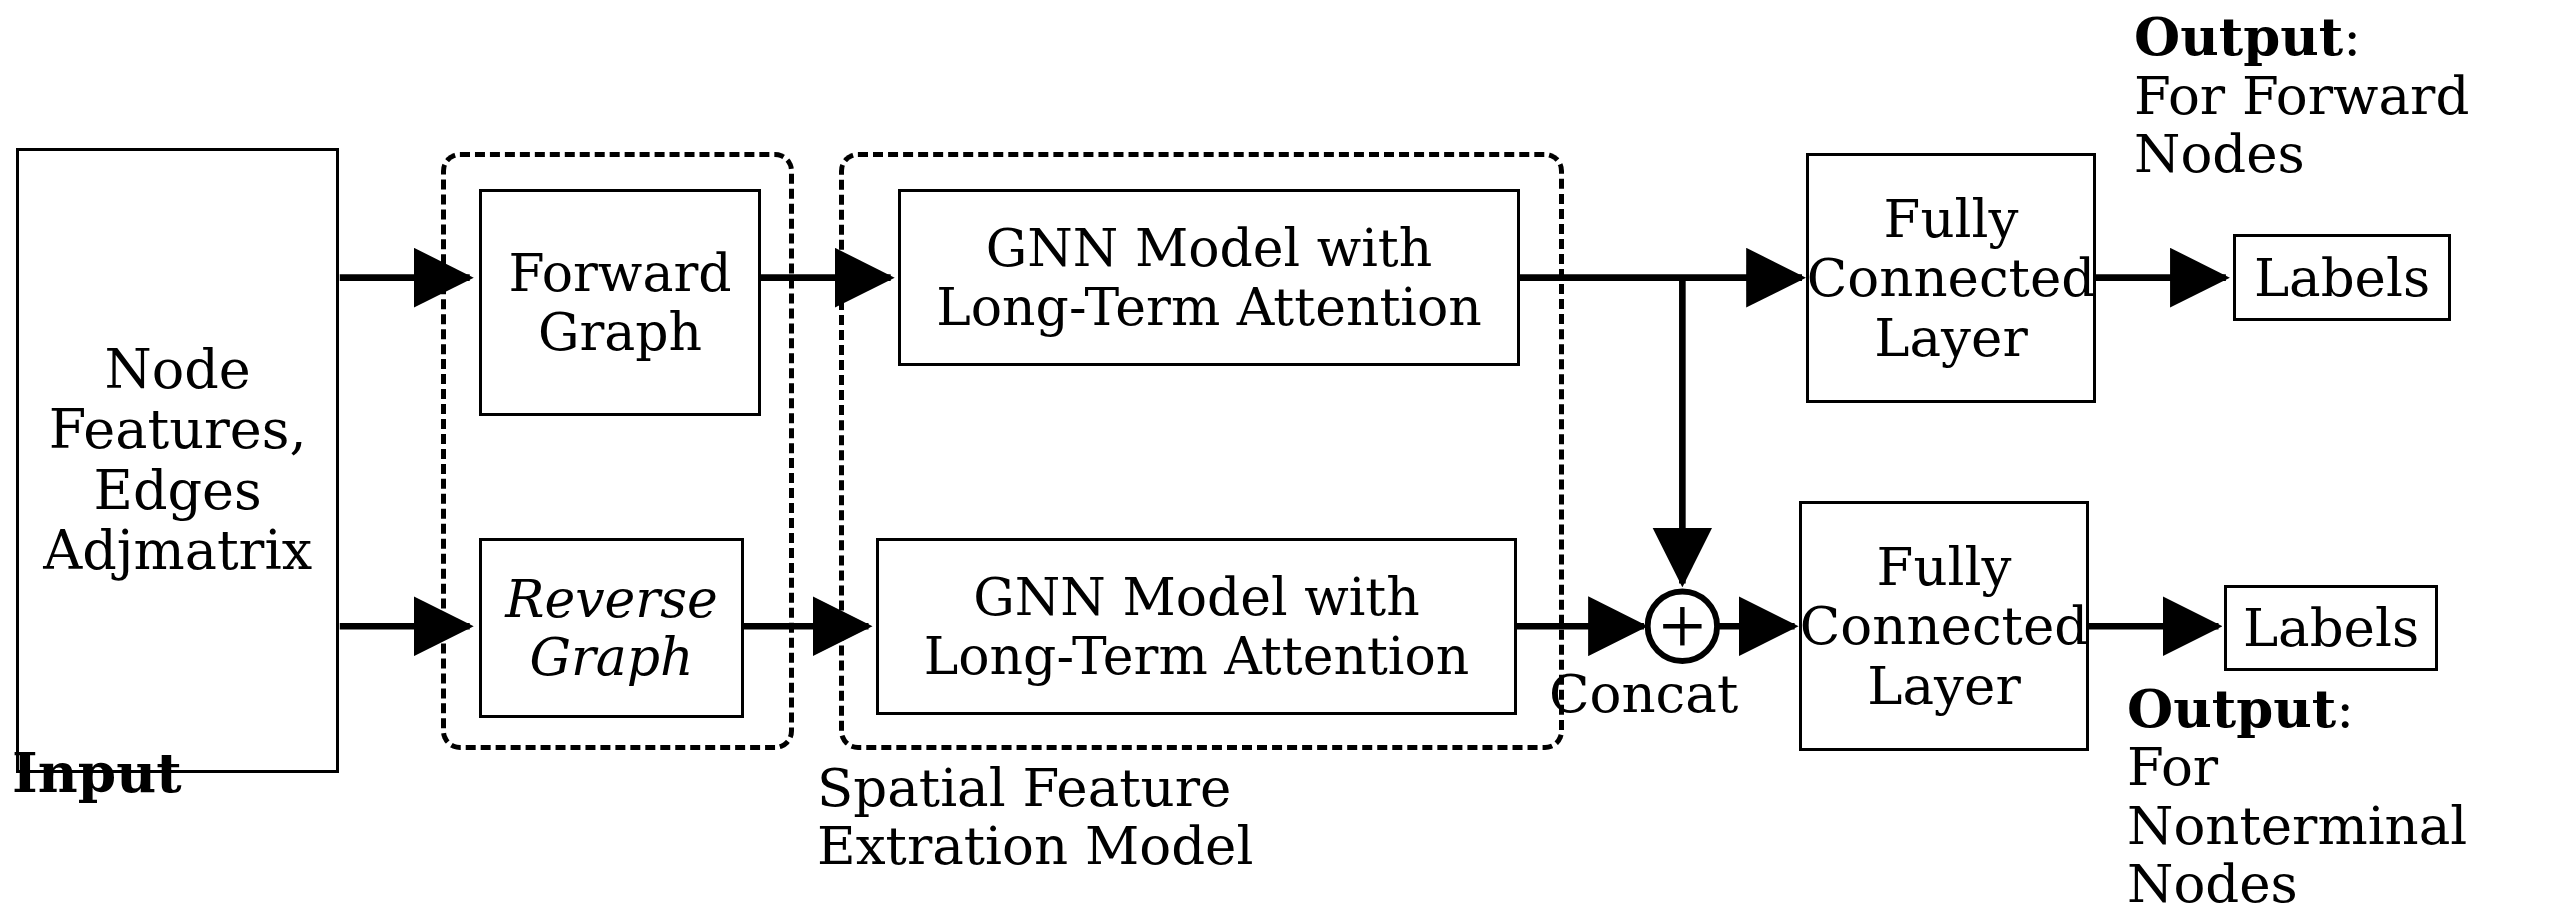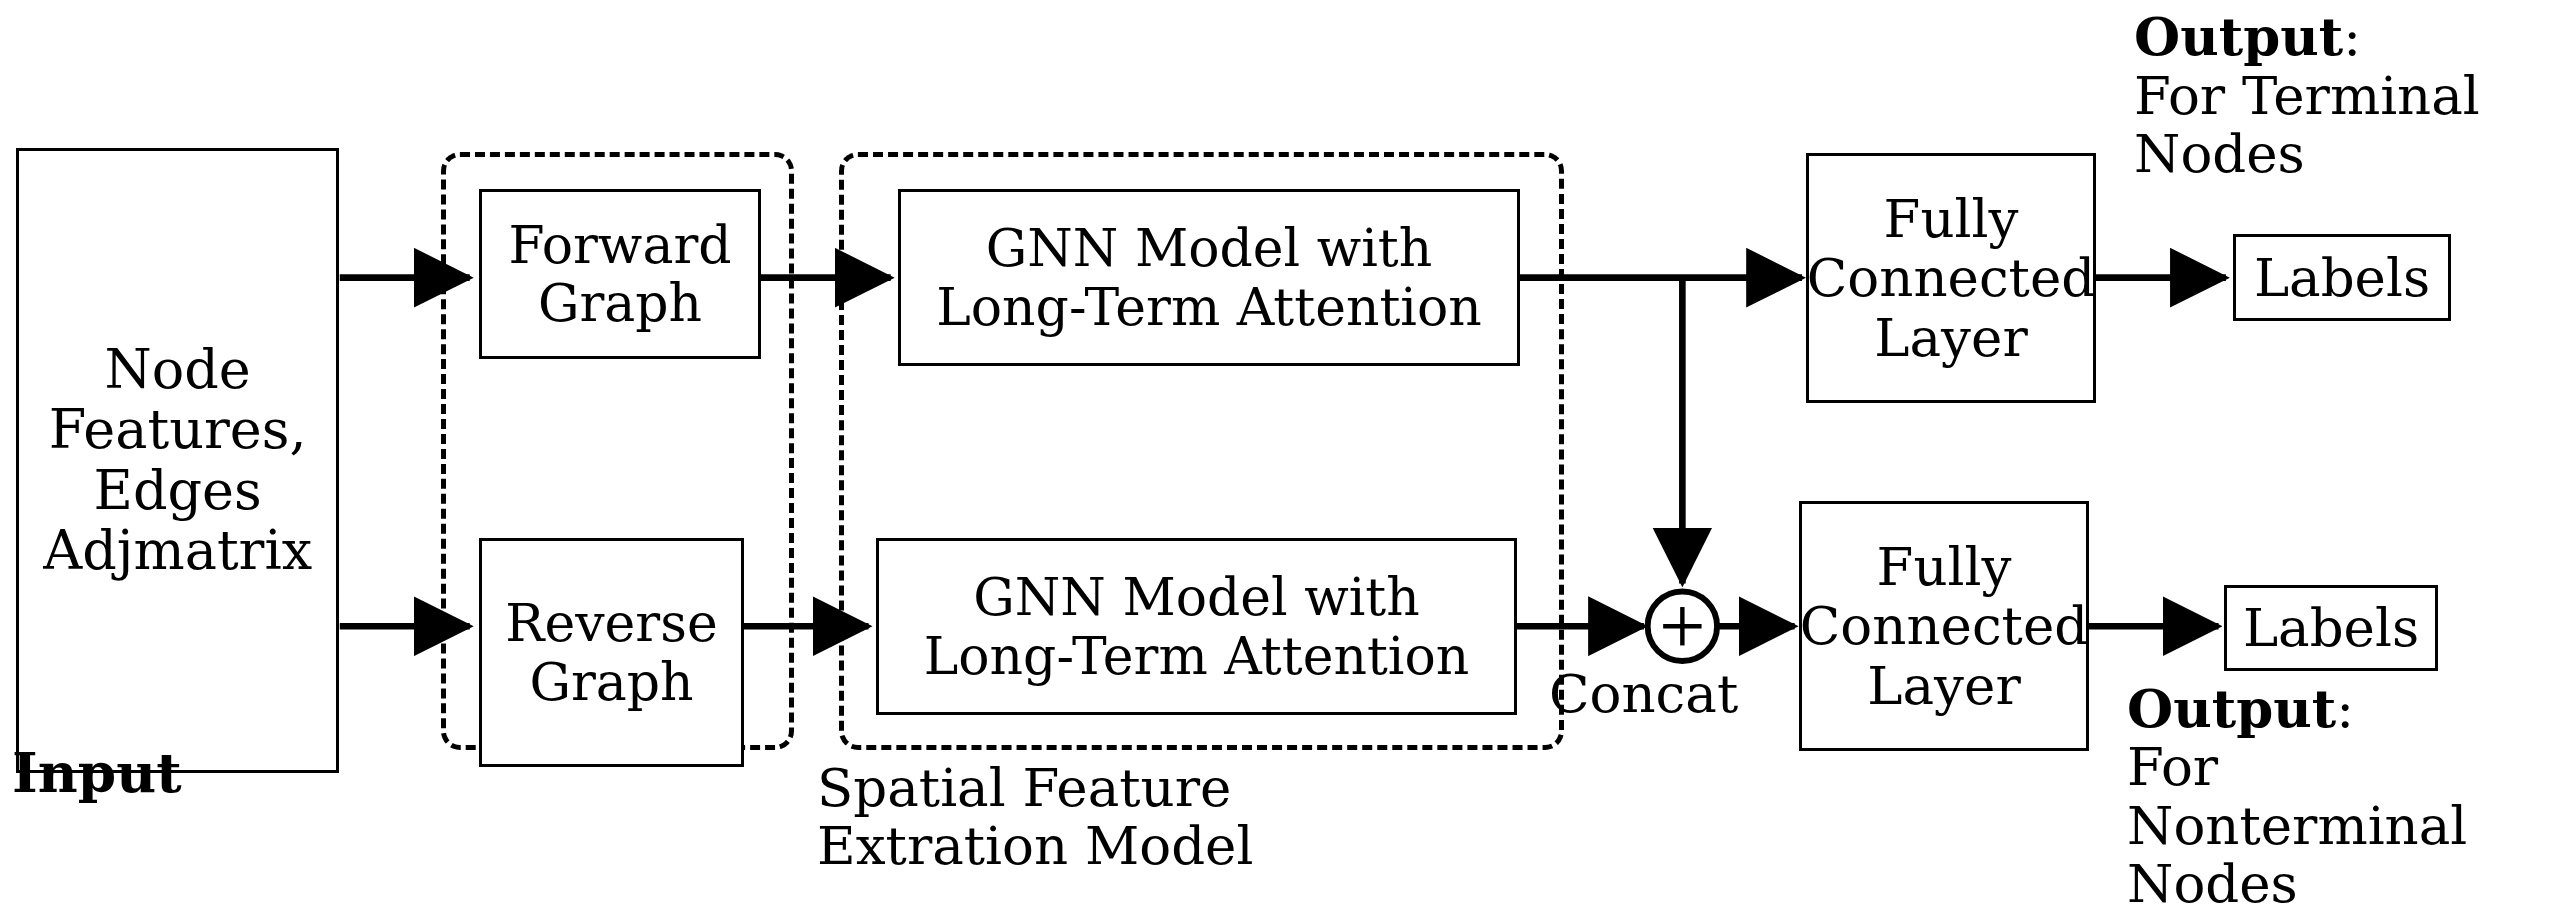--- a/index.html
+++ b/index.html
@@ -57,23 +57,23 @@
     </g>
   </svg>
 
   <div class="box lbl-txt" style="left:16.2px;top:148px;width:323px;height:625px;font-size:54px;">Node
 Features,
 Edges
 Adjmatrix</div>
   <div class="cap b" style="left:12px;top:743px;width:323px;font-size:55px;">Input</div>
 
   <div class="dashbox" style="left:441px;top:152px;width:353px;height:598px;"></div>
-  <div class="box lbl-txt" style="left:479px;top:189px;width:282px;height:170px;font-size:52px;">Forward
+  <div class="box lbl-txt" style="left:479px;top:189px;width:282px;height:227px;font-size:52px;">Forward
 Graph</div>
-  <div class="box lbl-txt" style="left:479px;top:538px;width:265px;height:229px;font-size:52px;">Reverse
+  <div class="box lbl-txt" style="left:479px;top:538px;width:265px;height:180px;font-size:52px;font-style:italic;">Reverse
 Graph</div>
 
   <div class="dashbox" style="left:839px;top:152px;width:725px;height:598px;"></div>
   <div class="box lbl-txt" style="left:898px;top:189px;width:622px;height:177px;font-size:52px;">GNN Model with
 Long-Term Attention</div>
   <div class="box lbl-txt" style="left:876px;top:538px;width:641px;height:177px;font-size:52px;">GNN Model with
 Long-Term Attention</div>
   <div class="cap lbl-txt" style="left:817px;top:759px;width:770px;font-size:53px;">Spatial Feature
 Extration Model</div>
 
@@ -84,21 +84,21 @@
 Layer</div>
   <div class="box lbl-txt" style="left:1799px;top:501px;width:290px;height:250px;font-size:53px;">Fully
 Connected
 Layer</div>
 
   <div class="box" style="left:2233px;top:234px;width:218px;height:87px;font-size:53px;">Labels</div>
   <div class="box" style="left:2224px;top:585px;width:214px;height:86px;font-size:53px;">Labels</div>
 
   <div class="cap" style="left:2134px;top:7.4px;width:414px;font-size:53px;">
     <div><span class="b">Output</span><span>:</span></div>
-    <div class="lbl-txt">For Terminal
+    <div class="lbl-txt">For Forward
 Nodes</div>
   </div>
 
   <div class="cap" style="left:2127px;top:679px;width:443px;font-size:53px;">
     <div><span class="b">Output</span><span>:</span></div>
     <div class="lbl-txt">For Nonterminal
 Nodes</div>
   </div>
 
 </div>

